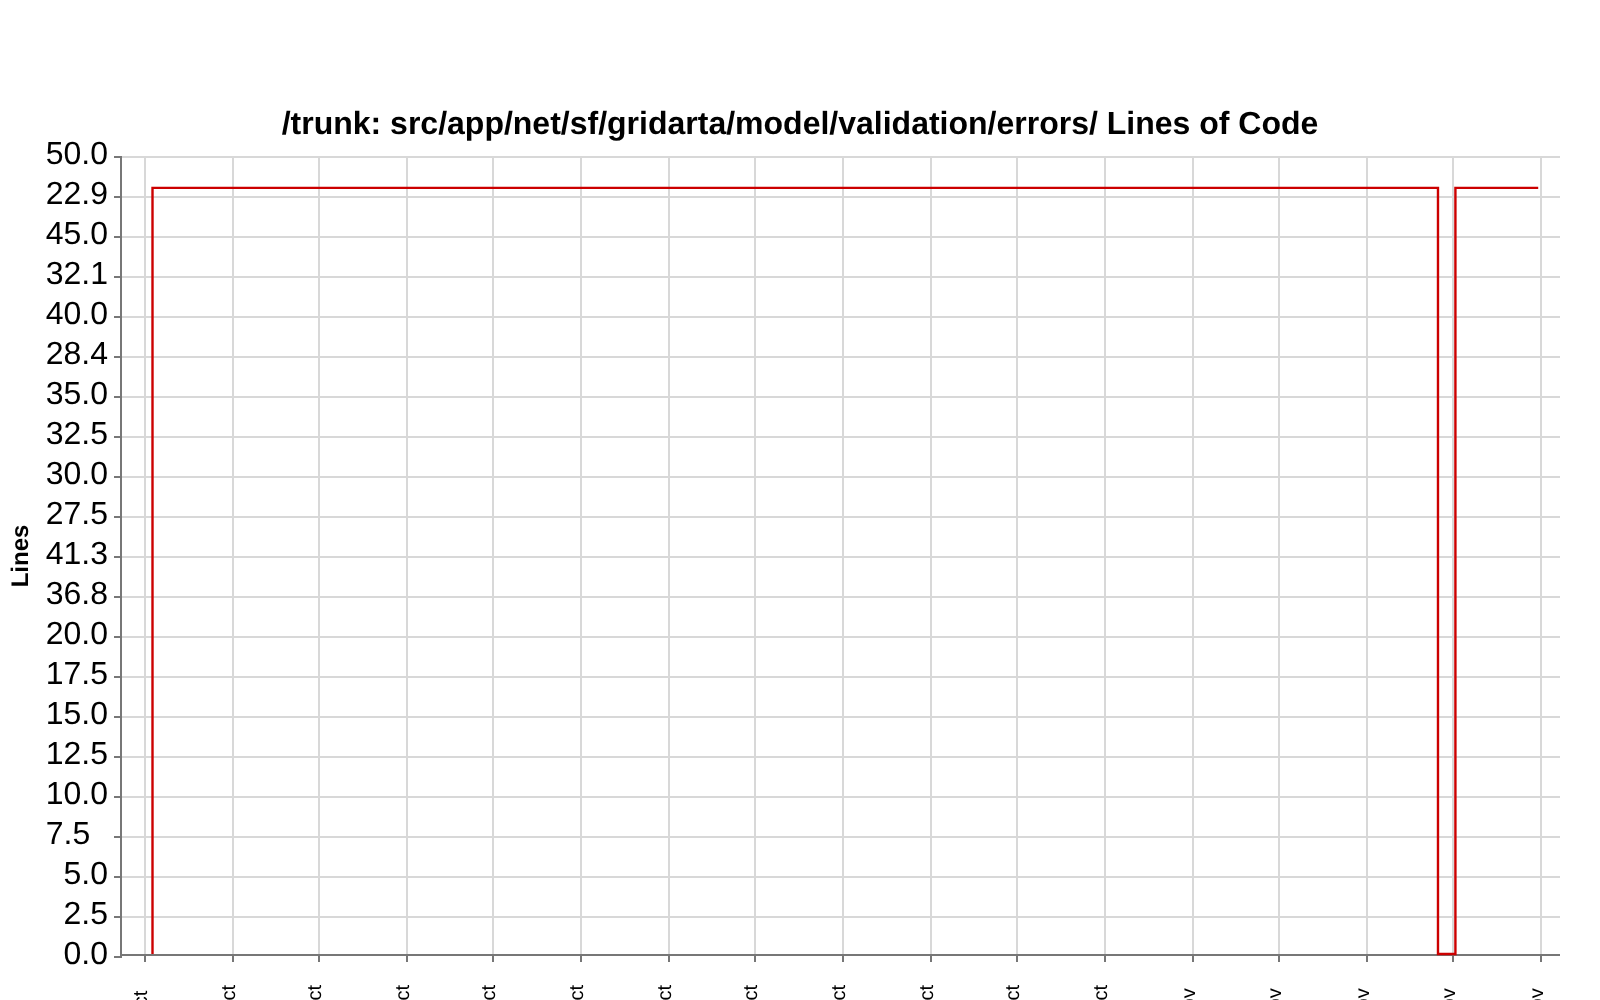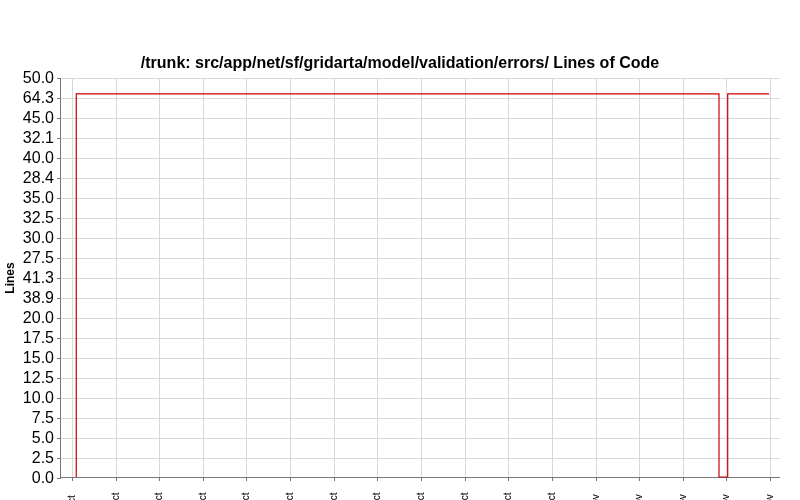--- a/index.html
+++ b/index.html
@@ -200,37 +200,37 @@
     <svg class="series" id="series-svg" preserveAspectRatio="none" viewBox="0 0 720 400">
         <polyline points="15.272727272727272,400 15.272727272727272,16 658.9090909090909,16 658.9090909090909,400 667.6363636363637,400 667.6363636363637,16 709.0909090909091,16" fill="none" stroke="#cc0000" stroke-width="1.2"></polyline>
       </svg>
   </div>
 
   <div class="y-axis-label">Lines</div>
   <div class="x-axis-label">Date</div>
 <div class="y-tick-label" style="top: 430px;">0.0</div>
     <div class="y-tick-label" style="top: 410px;">2.5</div>
     <div class="y-tick-label" style="top: 390px;">5.0</div>
-    <div class="y-tick-label" style="top: 370px;">7.5</div>
+    <div class="y-tick-label" style="top: 370px; text-align: center;">7.5</div>
     <div class="y-tick-label" style="top: 350px;">10.0</div>
     <div class="y-tick-label" style="top: 330px;">12.5</div>
     <div class="y-tick-label" style="top: 310px;">15.0</div>
     <div class="y-tick-label" style="top: 290px;">17.5</div>
     <div class="y-tick-label" style="top: 270px;">20.0</div>
-    <div class="y-tick-label" style="top: 250px;">38.9</div>
+    <div class="y-tick-label" style="top: 250px;">36.8</div>
     <div class="y-tick-label" style="top: 230px;">41.3</div>
     <div class="y-tick-label" style="top: 210px;">27.5</div>
     <div class="y-tick-label" style="top: 190px;">30.0</div>
     <div class="y-tick-label" style="top: 170px;">32.5</div>
     <div class="y-tick-label" style="top: 150px;">35.0</div>
     <div class="y-tick-label" style="top: 130px;">28.4</div>
     <div class="y-tick-label" style="top: 110px;">40.0</div>
     <div class="y-tick-label" style="top: 90px;">32.1</div>
     <div class="y-tick-label" style="top: 70px; text-align: right;">45.0</div>
-    <div class="y-tick-label" style="top: 50px;">64.3</div>
+    <div class="y-tick-label" style="top: 50px;">22.9</div>
     <div class="y-tick-label" style="top: 30px;">50.0</div>
     <div class="x-tick-label" style="left: 50.9091px; top: 454px; width: 40px; text-align: center;">8-Oct</div>
     <div class="x-tick-label" style="left: 94.5455px; top: 454px; width: 40px; text-align: center;">10-Oct</div>
     <div class="x-tick-label" style="left: 138.182px; top: 454px; width: 40px; text-align: center;">12-Oct</div>
     <div class="x-tick-label" style="left: 181.818px; top: 454px; width: 40px; text-align: center;">14-Oct</div>
     <div class="x-tick-label" style="left: 225.455px; top: 454px; width: 40px; text-align: center;">16-Oct</div>
     <div class="x-tick-label" style="left: 269.091px; top: 454px; width: 40px; text-align: center;">18-Oct</div>
     <div class="x-tick-label" style="left: 312.727px; top: 454px; width: 40px; text-align: center;">20-Oct</div>
     <div class="x-tick-label" style="left: 356.364px; top: 454px; width: 40px; text-align: center;">22-Oct</div>
     <div class="x-tick-label" style="left: 400px; top: 454px; width: 40px; text-align: center;">24-Oct</div>

